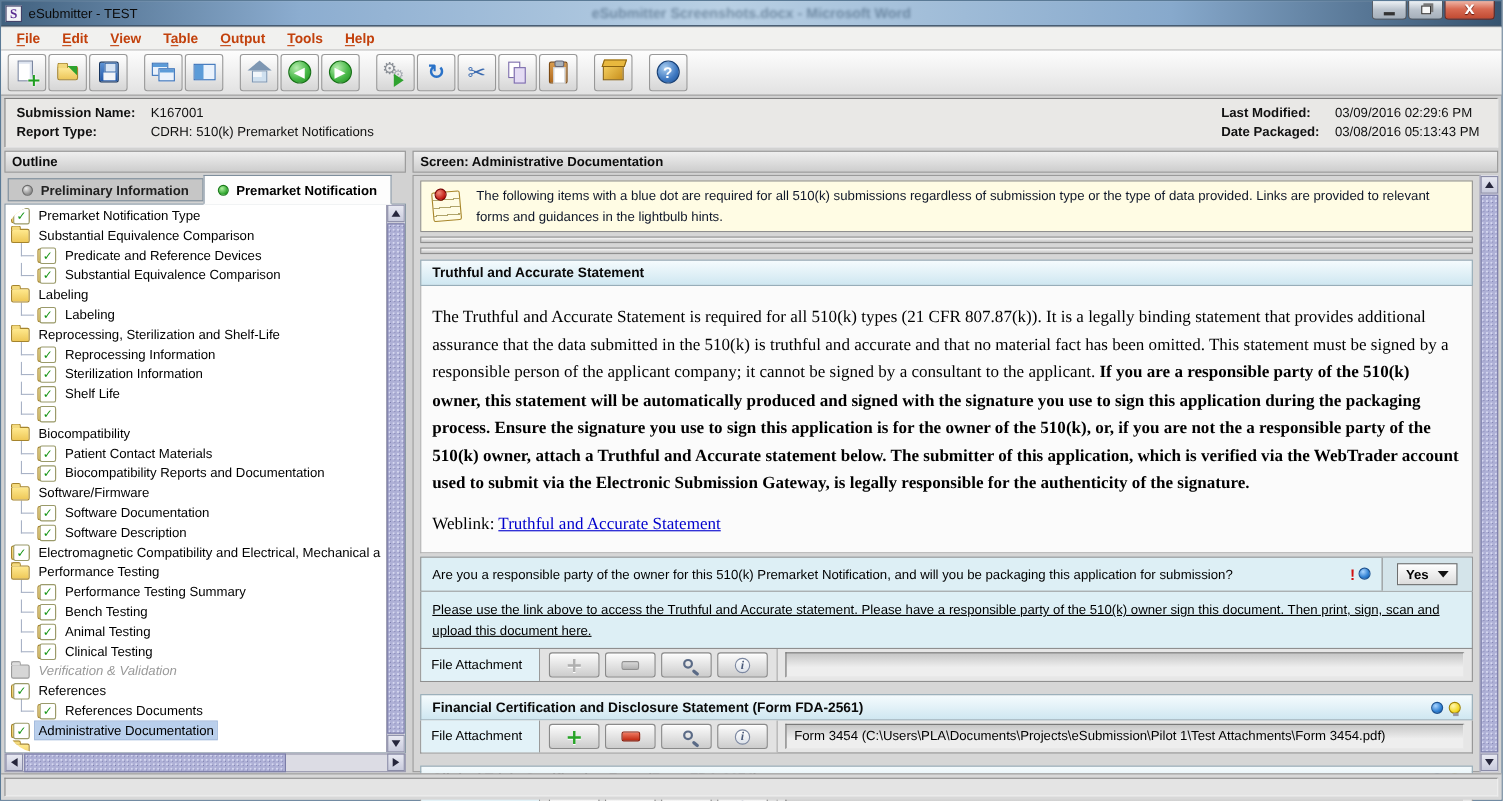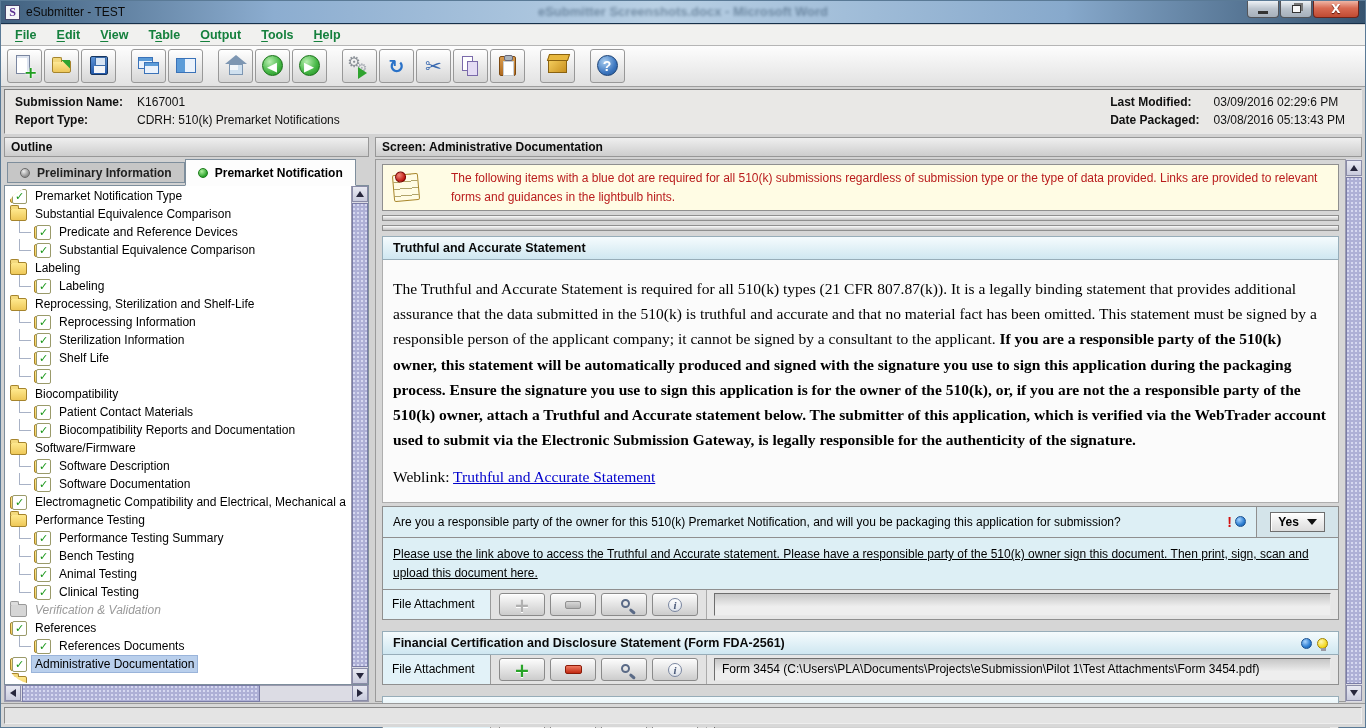--- a/index.html
+++ b/index.html
@@ -20,21 +20,21 @@
   .win-btn { width:32px; height:17px; border:1px solid #53555a; border-top:none; border-radius:0 0 4px 4px;
     background:linear-gradient(#eef2f6,#b9c2cc 50%,#a5afba); display:flex; align-items:center; justify-content:center; margin-left:1px; }
   .win-btn.close { width:46px; background:linear-gradient(#efb5a5,#d86a52 45%,#c04a32); border-color:#6e241a; }
   .glyph-min { width:10px; height:3px; background:#333; margin-top:6px; }
   .glyph-restore { width:9px; height:8px; border:1px solid #333; background:#f8f8f8; box-shadow:2px -2px 0 -0px #777; }
   .glyph-close { color:#fff; font:bold 12px/12px "DejaVu Sans",sans-serif; text-shadow:0 1px 1px #5a1208; }
 
   
   .menubar { position:absolute; left:0; top:24px; width:100%; height:21px; background:#f1f1ef;
     border-bottom:1px solid #b5b5b5; display:flex; align-items:center; padding-left:4px; }
-  .menu-item { padding:2px 10px; font:bold 12.5px "Liberation Sans",sans-serif; color:#15803d; }
+  .menu-item { padding:2px 10px; font:bold 12.5px "Liberation Sans",sans-serif; color:#c2410c; }
   .menu-item u { text-underline-offset:2px; }
 
   
   .toolbar { position:absolute; left:0; top:45px; width:100%; height:41px;
     background:linear-gradient(#fdfdfd,#e2e2e2); border-bottom:1px solid #9d9d9d; display:flex; align-items:center; padding-left:6px; }
   .tb-group { display:flex; margin-right:13px; }
   .tb-btn { width:35px; height:34px; margin-right:2px; border:1px solid #989898; border-radius:3px;
     background:linear-gradient(#ffffff,#d6d6d6); box-shadow:inset 0 1px 0 #fff; position:relative;
     display:flex; align-items:center; justify-content:center; }
   .tb-ic { position:relative; width:24px; height:24px; display:flex; align-items:center; justify-content:center; }
@@ -127,21 +127,21 @@
   .vscroll { position:absolute; top:0; bottom:0; right:0; width:17px; background:#dcdce4; border-left:1px solid #9a9aae; }
   .hscroll { position:absolute; left:0; right:0; bottom:0; height:17px; background:#dcdce4; border:1px solid #9a9aae; }
 
   
   .screen-content { position:absolute; left:0; right:0; top:22px; bottom:0; background:#d6d6d6; border:1px solid #9a9a9a; padding:4px 22px 0 6px; }
   .note-box { background:#fffce4; border:1px solid #8f8f8f; min-height:44px; display:flex; align-items:center; gap:14px; padding:4px 10px; }
   .note-ico { width:26px; height:27px; flex:none; position:relative; background:linear-gradient(150deg,#fdf6c0,#efd univ870); background:linear-gradient(150deg,#fdf6c0,#eed878); border:1px solid #a8862a; border-radius:2px; transform:rotate(-5deg);
     background-image:repeating-linear-gradient(#0000 0 6px,#b0a46a 6px 7px); }
   .note-ico:before { content:""; position:absolute; left:2px; top:-4px; width:9px; height:9px; border-radius:50%;
     background:radial-gradient(circle at 35% 30%,#f08a7a,#c01810 70%); border:1px solid #700; }
-  .note-text { font:12px/1.55 "Liberation Sans",sans-serif; color:#b91c1c;margin-left:18px; }
+  .note-text { font:12px/1.55 "Liberation Sans",sans-serif; color:#0f172a; }
   .split-bar { height:6px; background:linear-gradient(#fafafa,#c2c2c2); border:1px solid #8f8f8f; margin-top:4px; }
   .section-hdr { height:24px; background:linear-gradient(#f5fbfd,#cfe7f1); border:1px solid #97adb9;
     display:flex; align-items:center; font:bold 12.5px "Liberation Sans",sans-serif; color:#0a0a0a; padding:0 10px; }
   .hdr-icons { margin-left:auto; display:flex; align-items:center; gap:5px; }
   .blue-dot { width:11px; height:11px; border-radius:50%; background:radial-gradient(circle at 35% 30%,#a8d4ff,#2e7fd2 60%,#15579e); border:1px solid #1a5090; }
   .bulb { width:11px; height:11px; border-radius:50%; background:radial-gradient(circle at 35% 30%,#fff7b0,#f4d820 65%,#d8ae00); border:1px solid #a08200; position:relative; }
   .bulb:after { content:""; position:absolute; left:3px; bottom:-3px; width:5px; height:3px; background:#9a9aa2; }
   .para-box { background:#fbfbfb; border:1px solid #aeaeae; border-top:none; padding:16px 10px 10px; }
   .para { font:15.5px/1.62 "Liberation Serif","DejaVu Serif",serif; color:#000; }
   .para b { font-weight:bold; }
@@ -400,26 +400,26 @@
               <span class="t-ico checked"></span>
               <span class="t-label">Biocompatibility Reports and Documentation</span>
             </div>
             <div class="tree-row">
               <span class="t-ico folder"></span>
               <span class="t-label">Software/Firmware</span>
             </div>
             <div class="tree-row lvl1">
               <span class="t-conn"></span>
               <span class="t-ico checked"></span>
+              <span class="t-label">Software Documentation</span>
+            </div>
+            <div class="tree-row lvl1">
+              <span class="t-conn"></span>
+              <span class="t-ico checked"></span>
               <span class="t-label">Software Description</span>
-            </div>
-            <div class="tree-row lvl1">
-              <span class="t-conn"></span>
-              <span class="t-ico checked"></span>
-              <span class="t-label">Software Documentation</span>
             </div>
             <div class="tree-row">
               <span class="t-ico checked"></span>
               <span class="t-label">Electromagnetic Compatibility and Electrical, Mechanical a</span>
             </div>
             <div class="tree-row">
               <span class="t-ico folder"></span>
               <span class="t-label">Performance Testing</span>
             </div>
             <div class="tree-row lvl1">

